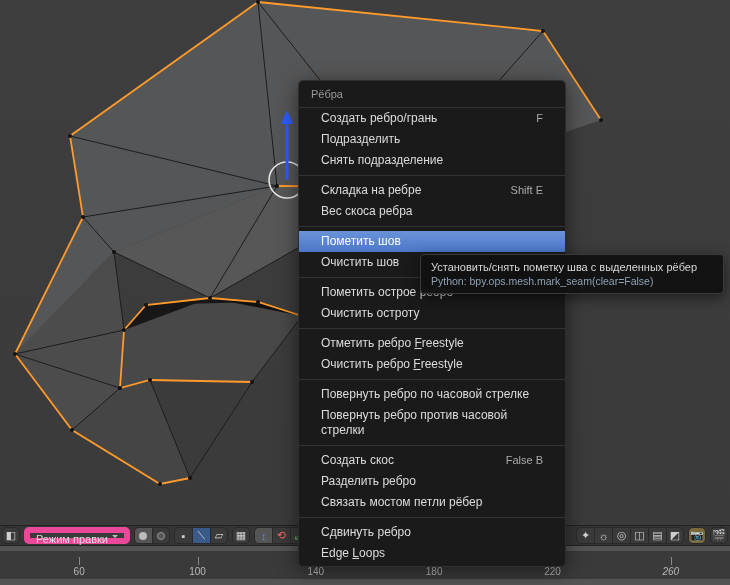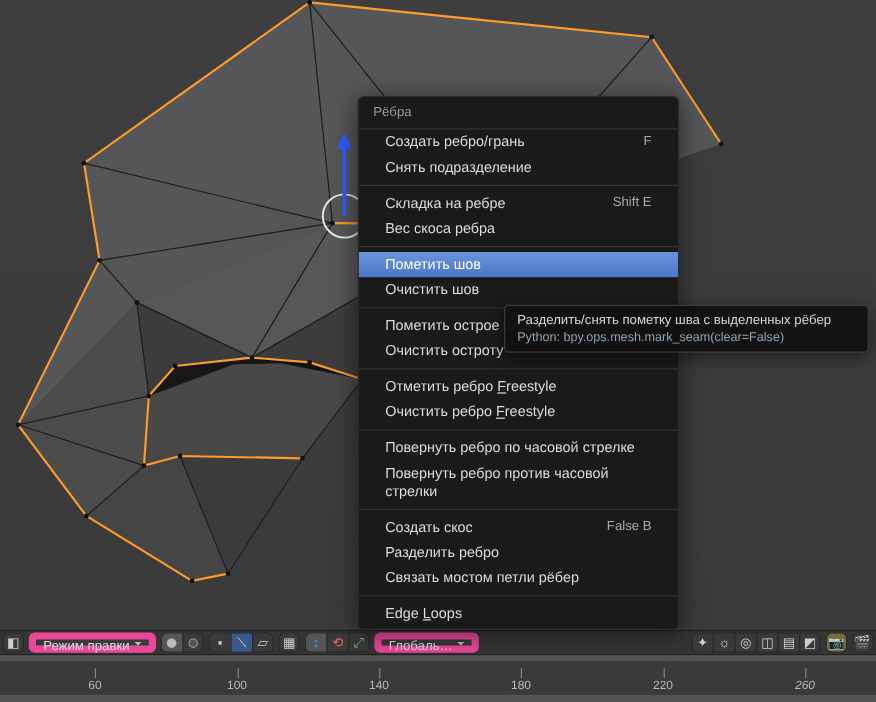--- a/index.html
+++ b/index.html
@@ -226,20 +226,23 @@
     </div>
 </div>
 
 <div class="ctx-menu" id="ctx">
   <div class="ctx-title">Рёбра</div>
 <div class="ctx-item">
       <span>Создать ребро/грань</span>
       <span class="sc">F</span>
     </div>
     <div class="ctx-item">
+      <span>Подразделить</span>
+    </div>
+    <div class="ctx-item">
       <span>Снять подразделение</span>
     </div>
     <div class="ctx-sep"></div>
     <div class="ctx-item">
       <span>Складка на ребре</span>
       <span class="sc">Shift E</span>
     </div>
     <div class="ctx-item">
       <span>Вес скоса ребра</span>
     </div>
@@ -277,20 +280,23 @@
       <span class="sc">False B</span>
     </div>
     <div class="ctx-item">
       <span>Разделить ребро</span>
     </div>
     <div class="ctx-item">
       <span>Связать мостом петли рёбер</span>
     </div>
     <div class="ctx-sep"></div>
     <div class="ctx-item">
+      <span>Сдвинуть ребро</span>
+    </div>
+    <div class="ctx-item">
       <span>Edge <span class="u">L</span>oops</span>
     </div>
   </div>
 
 <div class="tooltip">
-  <div>Разделить/снять пометку шва с выделенных рёбер</div>
+  <div>Установить/снять пометку шва с выделенных рёбер</div>
   <div class="py">Python: bpy.ops.mesh.mark_seam(clear=False)</div>
 </div>
 
 </body></html>

